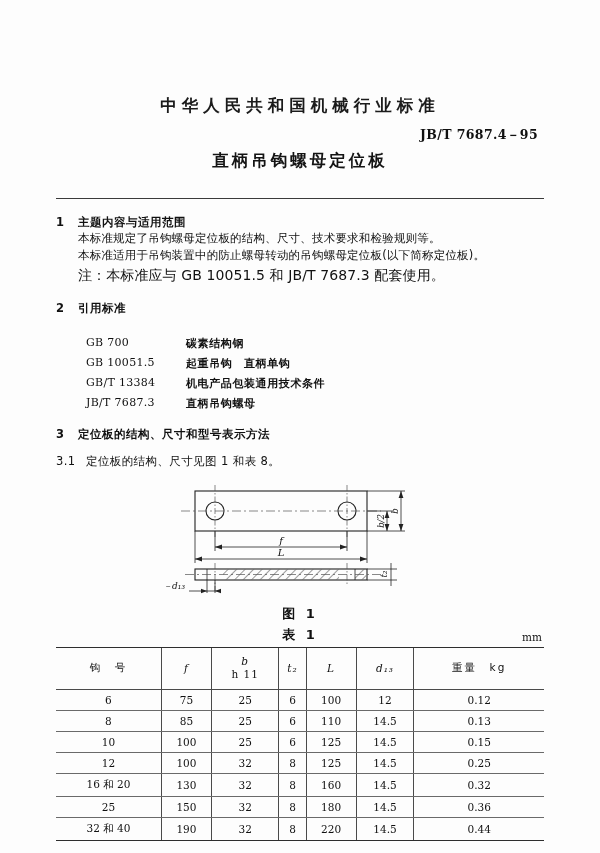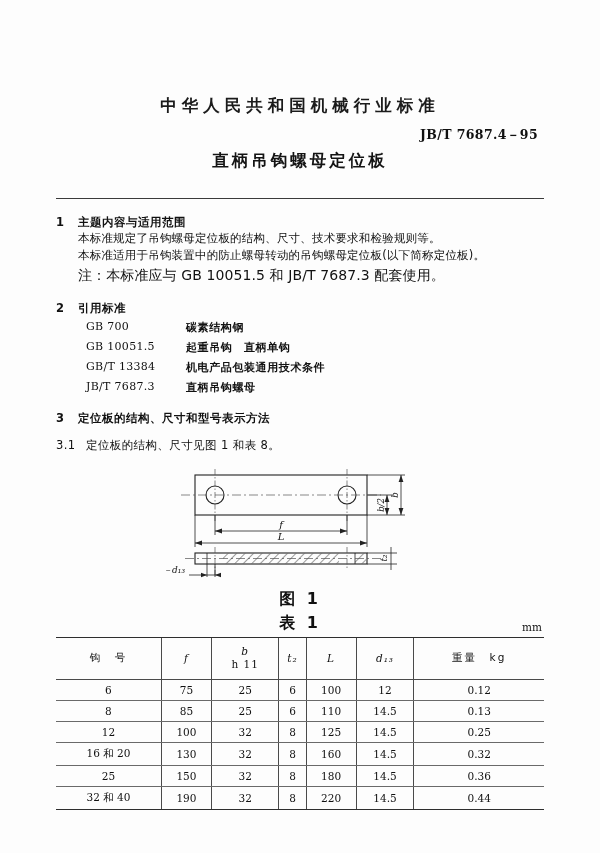--- a/index.html
+++ b/index.html
@@ -70,41 +70,41 @@
     line-height: 1.45;
   }
   .note {
     font-size: 14px;
     margin-top: 4px;
     padding-left: 22px;
     letter-spacing: .1px;
   }
 
   
-  .reflist { margin-top: 4px; padding-left: 30px; }
+  .reflist { margin-top: 20px; padding-left: 30px; }
   .refrow { font-size: 11px; margin-bottom: 5px; display: flex; }
   .refcode {
     width: 100px;
     font-family: "DejaVu Serif", "Liberation Serif", serif;
     letter-spacing: .3px;
   }
   .refname { font-weight: bold; letter-spacing: .6px; }
 
   .sub-h {
     font-size: 11.5px;
     margin-top: 12px;
     letter-spacing: .4px;
   }
   .sub-h .num { display: inline-block; width: 30px; }
 
   
   .figwrap { margin-top: 10px; text-align: center; }
   .figcap, .tabcap {
     text-align: center;
-    font-size: 16px;
+    font-size: 13px;
     font-weight: bold;
     letter-spacing: 3px;
   }
   .figcap { margin-top: 2px; }
   .tabcap { margin-top: 3px; }
   .unit {
     text-align: right;
     font-size: 10.5px;
     font-family: "DejaVu Serif", "Liberation Serif", serif;
     margin-top: -13px;
@@ -306,20 +306,29 @@
       <tr>
         <td>8</td>
         <td>85</td>
         <td>25</td>
         <td>6</td>
         <td>110</td>
         <td>14.5</td>
         <td>0.13</td>
       </tr>
       <tr>
+        <td>10</td>
+        <td>100</td>
+        <td>25</td>
+        <td>6</td>
+        <td>125</td>
+        <td>14.5</td>
+        <td>0.15</td>
+      </tr>
+      <tr>
         <td>12</td>
         <td>100</td>
         <td>32</td>
         <td>8</td>
         <td>125</td>
         <td>14.5</td>
         <td>0.25</td>
       </tr>
       <tr>
         <td>16 和 20</td>

